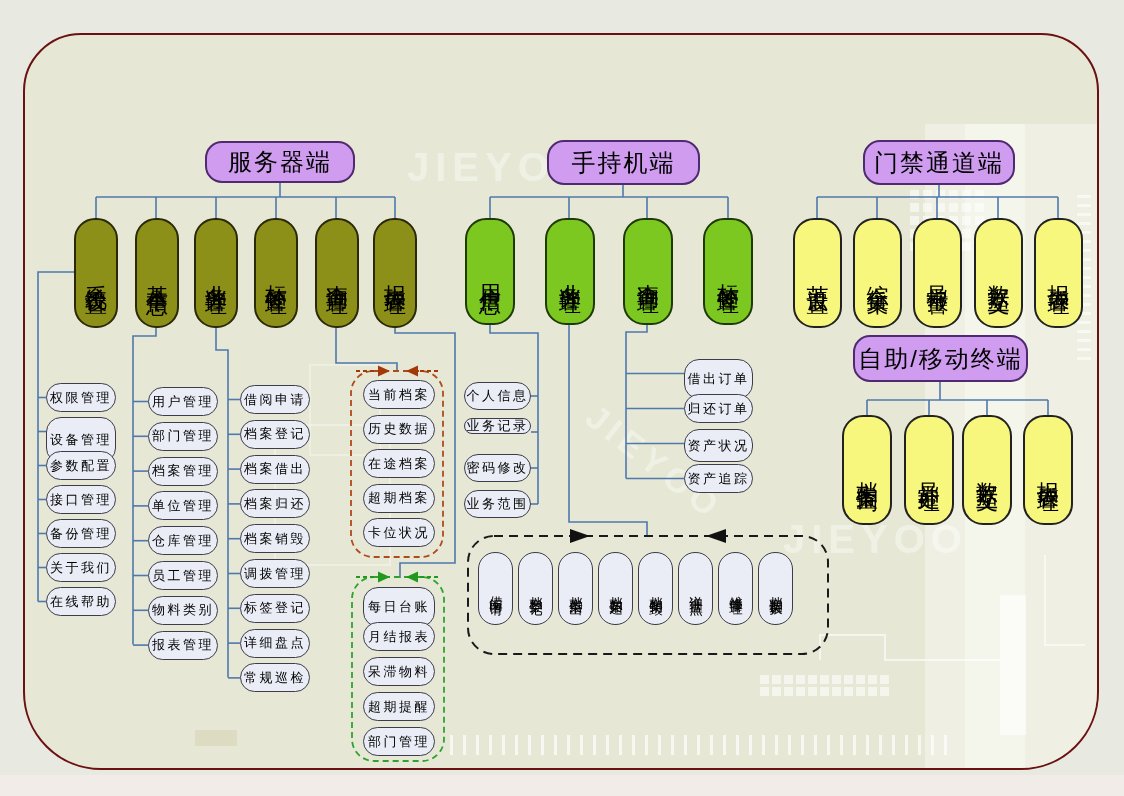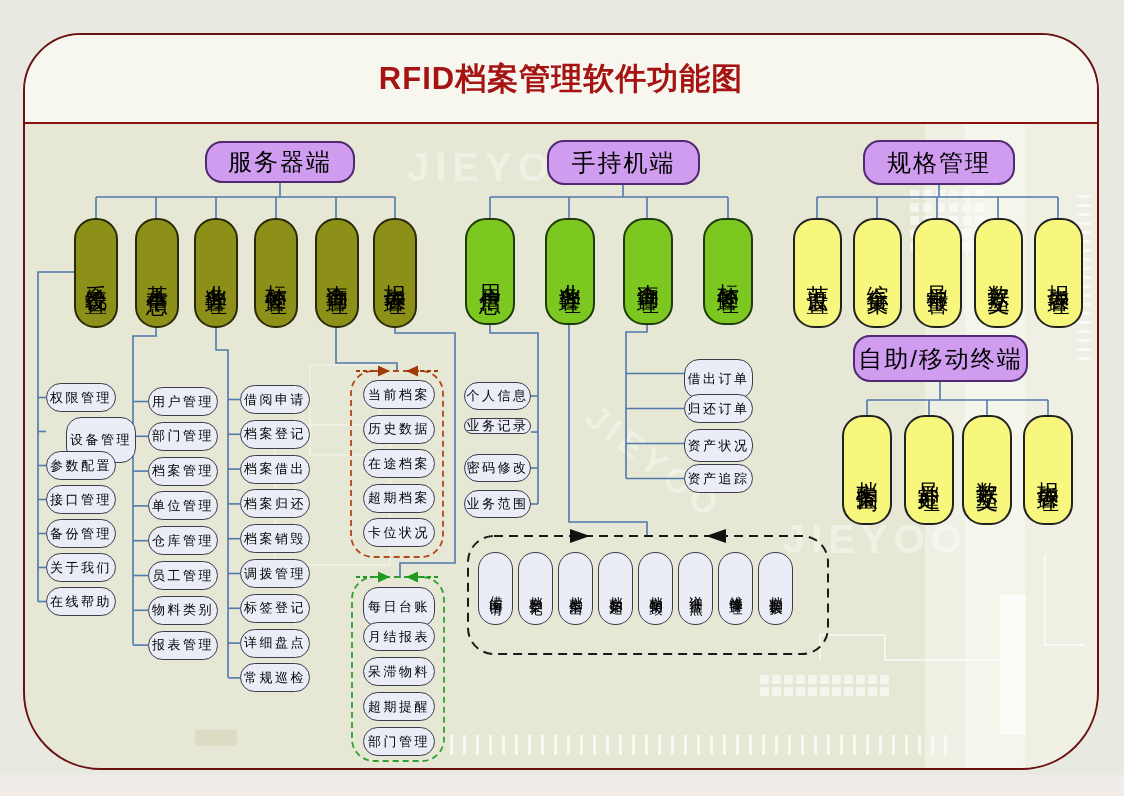--- a/index.html
+++ b/index.html
@@ -143,23 +143,20 @@
         <rect x="1052" y="322" width="14" height="3" fill="rgba(255,255,255,.6)"></rect>
         <path d="M795 625 L795 600 L860 600 L860 625 L975 625" fill="none" stroke="rgba(255,255,255,.6)" stroke-width="2"></path>
         <path d="M1020 520 L1020 610 L1060 610" fill="none" stroke="rgba(255,255,255,.6)" stroke-width="2"></path>
         <rect x="250" y="390" width="115" height="140" fill="none" stroke="rgba(255,255,255,.35)" stroke-width="2"></rect>
         <rect x="285" y="330" width="70" height="90" fill="none" stroke="rgba(255,255,255,.3)" stroke-width="2"></rect>
         <rect x="170" y="695" width="42" height="16" fill="rgba(220,215,190,.8)"></rect>
       </svg>
     <div class="wm" style="left:382px;top:110px">JIEYOO</div>
     <div class="wm" style="left:548px;top:408px;transform:rotate(38deg);font-size:34px">JIEYOO</div>
     <div class="wm" style="left:758px;top:482px">JIEYOO</div>
-    <div class="header">
-      <div class="title">RFID档案管理软件功能图</div>
-    </div>
   </div>
   <svg class="wires" width="1124" height="796">
       <polyline points="280,183 280,197" fill="none" stroke="#4f78ad" stroke-width="1.6"></polyline>
       <polyline points="96,197 395,197" fill="none" stroke="#4f78ad" stroke-width="1.6"></polyline>
       <polyline points="96,197 96,218" fill="none" stroke="#4f78ad" stroke-width="1.6"></polyline>
       <polyline points="156,197 156,218" fill="none" stroke="#4f78ad" stroke-width="1.6"></polyline>
       <polyline points="216,197 216,218" fill="none" stroke="#4f78ad" stroke-width="1.6"></polyline>
       <polyline points="276,197 276,218" fill="none" stroke="#4f78ad" stroke-width="1.6"></polyline>
       <polyline points="336,197 336,218" fill="none" stroke="#4f78ad" stroke-width="1.6"></polyline>
       <polyline points="395,197 395,218" fill="none" stroke="#4f78ad" stroke-width="1.6"></polyline>
@@ -232,21 +229,21 @@
       <polyline points="356,577 376,577" fill="none" stroke="#1f9a1f" stroke-width="2" stroke-dasharray="4,3"></polyline>
       <polygon points="378,571.5 390,577 378,582.5" fill="#1f9a1f"></polygon>
       <polyline points="438,577 420,577" fill="none" stroke="#1f9a1f" stroke-width="2" stroke-dasharray="4,3"></polyline>
       <polygon points="418,571.5 406,577 418,582.5" fill="#1f9a1f"></polygon>
       <polygon points="570,529 590,536 570,543" fill="#111"></polygon>
       <polygon points="726,529 706,536 726,543" fill="#111"></polygon>
     </svg>
   <div id="nodes">
       <div class="node lv1" style="left: 205px; top: 141px; width: 150px; height: 42px;">服务器端</div>
       <div class="node lv1" style="left: 547px; top: 140px; width: 153px; height: 45px;">手持机端</div>
-      <div class="node lv1" style="left: 863px; top: 140px; width: 152px; height: 45px;">规格管理</div>
+      <div class="node lv1" style="left: 863px; top: 140px; width: 152px; height: 45px;">门禁通道端</div>
       <div class="node lv1" style="left: 853px; top: 335px; width: 175px; height: 47px;">自助/移动终端</div>
       <div class="node vbox olive" style="left: 74px; top: 218px; width: 44px; height: 110px;">系统设置</div>
       <div class="node vbox olive" style="left: 135px; top: 218px; width: 44px; height: 110px;">基本信息</div>
       <div class="node vbox olive" style="left: 194px; top: 218px; width: 44px; height: 110px;">业务管理</div>
       <div class="node vbox olive" style="left: 254px; top: 218px; width: 44px; height: 110px;">标签管理</div>
       <div class="node vbox olive" style="left: 315px; top: 218px; width: 44px; height: 110px;">查询管理</div>
       <div class="node vbox olive" style="left: 373px; top: 218px; width: 44px; height: 110px;">报表管理</div>
       <div class="node vbox green" style="left: 465px; top: 218px; width: 50px; height: 107px;">用户信息</div>
       <div class="node vbox green" style="left: 545px; top: 218px; width: 50px; height: 107px;">业务管理</div>
       <div class="node vbox green" style="left: 623px; top: 218px; width: 50px; height: 107px;">查询管理</div>
@@ -257,21 +254,21 @@
       <div class="node vbox yellow" style="left: 974px; top: 218px; width: 49px; height: 110px;">数据交互</div>
       <div class="node vbox yellow" style="left: 1034px; top: 218px; width: 49px; height: 110px;">报表管理</div>
       <div class="node vbox yellow" style="left: 842px; top: 415px; width: 50px; height: 110px;">档案查询</div>
       <div class="node vbox yellow" style="left: 904px; top: 415px; width: 50px; height: 110px;">异常处理</div>
       <div class="node vbox yellow" style="left: 962px; top: 415px; width: 50px; height: 110px;">数据交互</div>
       <div class="node vbox yellow" style="left: 1023px; top: 415px; width: 50px; height: 110px;">报表管理</div>
       <div class="dashgroup" style="left: 351px; top: 371px; width: 92px; height: 186px;"></div>
       <div class="dashgroup" style="left: 352px; top: 577px; width: 92px; height: 184px;"></div>
       <div class="dashgroup" style="left: 468px; top: 536px; width: 360px; height: 118px;"></div>
       <div class="node leaf" style="left: 46px; top: 383px; width: 70px; height: 29px; text-align: right;">权限管理</div>
-      <div class="node leaf" style="left: 46px; top: 417px; width: 70px; height: 46px; margin-left: 20px;">设备管理</div>
+      <div class="node leaf" style="left: 46px; top: 417px; width: 70px; height: 46px;">设备管理</div>
       <div class="node leaf" style="left: 46px; top: 451px; width: 70px; height: 29px;">参数配置</div>
       <div class="node leaf" style="left: 46px; top: 485px; width: 70px; height: 29px;">接口管理</div>
       <div class="node leaf" style="left: 46px; top: 519px; width: 70px; height: 29px;">备份管理</div>
       <div class="node leaf" style="left: 46px; top: 553px; width: 70px; height: 29px;">关于我们</div>
       <div class="node leaf" style="left: 46px; top: 587px; width: 70px; height: 29px;">在线帮助</div>
       <div class="node leaf" style="left: 148px; top: 387px; width: 70px; height: 29px;">用户管理</div>
       <div class="node leaf" style="left: 148px; top: 421.8px; width: 70px; height: 29px;">部门管理</div>
       <div class="node leaf" style="left: 148px; top: 456.6px; width: 70px; height: 29px;">档案管理</div>
       <div class="node leaf" style="left: 148px; top: 491.4px; width: 70px; height: 29px;">单位管理</div>
       <div class="node leaf" style="left: 148px; top: 526.2px; width: 70px; height: 29px;">仓库管理</div>

